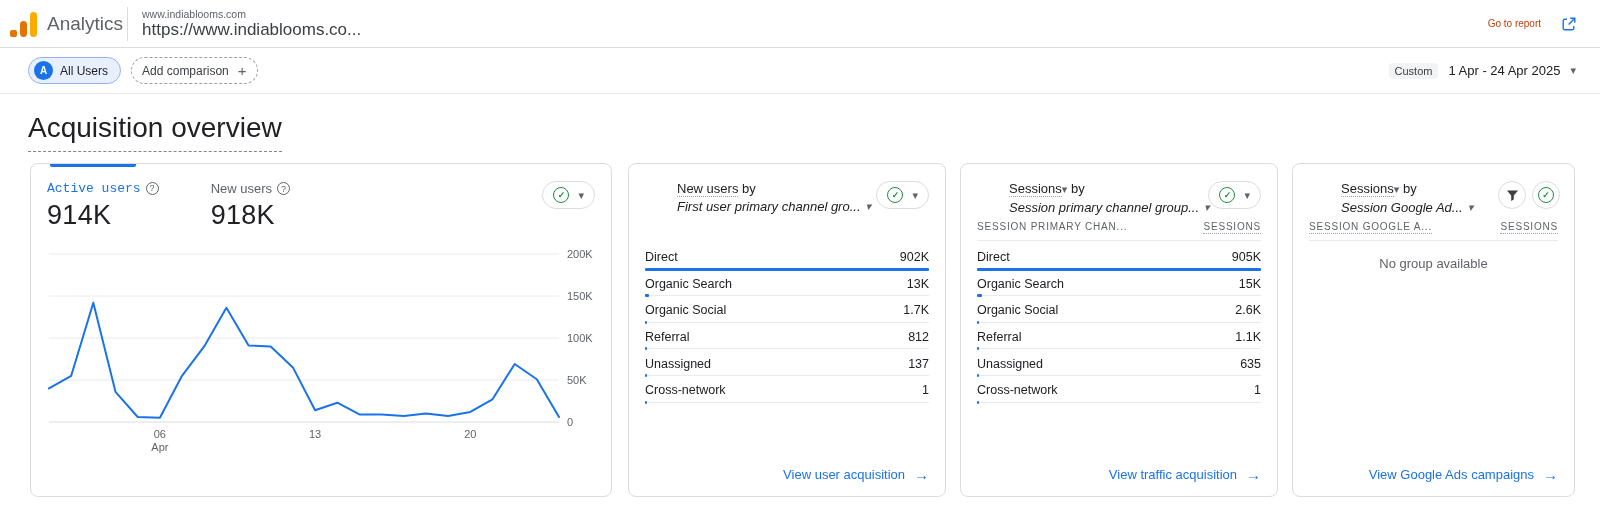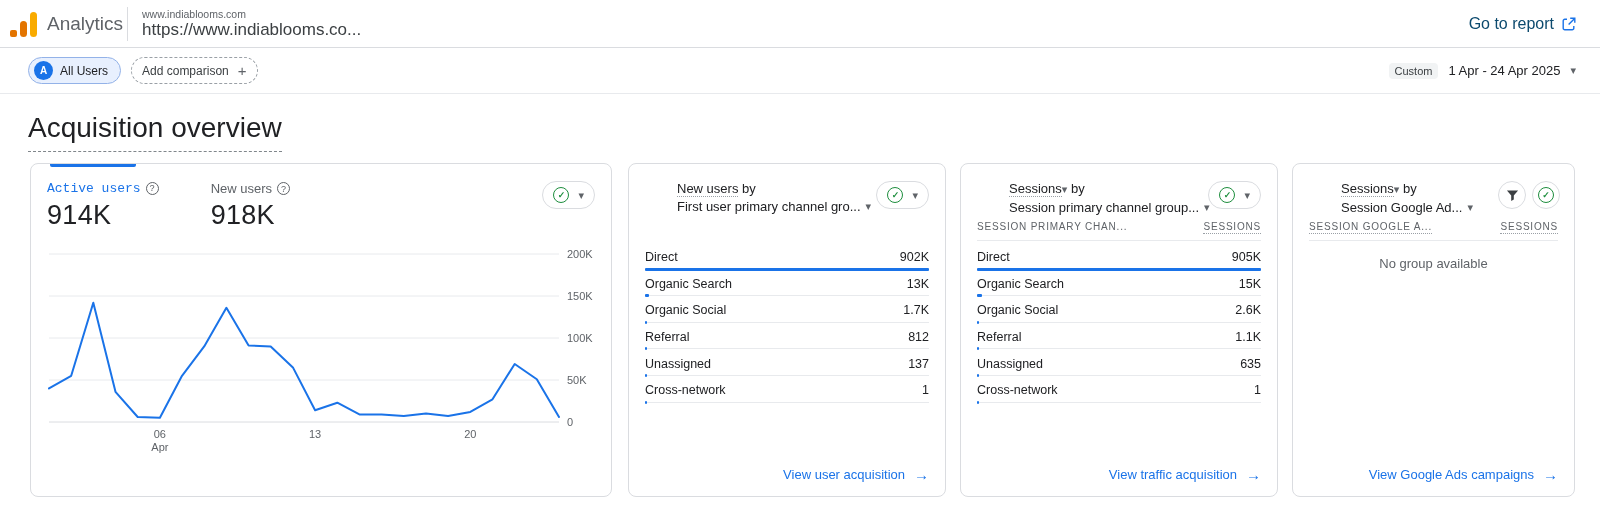--- a/index.html
+++ b/index.html
@@ -12,21 +12,21 @@
   .ga-logo { display:flex; align-items:flex-end; gap:3px; height:26px; margin-right:10px; }
   .ga-dot { width:7px; height:7px; background:#e37400; border-radius:2px; }
   .ga-bar-mid { width:7px; height:16px; background:#e37400; border-radius:3.5px; }
   .ga-bar-tall { width:7px; height:25px; background:#f9ab00; border-radius:3.5px; }
   .app-name { font-size:19px; color:#5f6368; margin-right:4px; }
   .vdivider { width:1px; height:34px; background:#dadce0; margin-right:14px; }
   .prop { display:flex; flex-direction:column; justify-content:center; line-height:1.15; }
   .prop-domain { font-size:10.5px; color:#5f6368; }
   .prop-url { font-size:17px; color:#3c4043; }
   .topbar-spacer { flex:1; }
-  .go-report { display:flex; align-items:center; gap:8px; color:#0c4a6e; font-size:16px;
+  .go-report { display:flex; align-items:center; gap:21px; color:#c2410c; font-size:10px;
     font-weight:500; cursor:pointer; }
 
   
   .filterbar { height:46px; display:flex; align-items:center; padding:0 24px 0 28px;
     border-bottom:1px solid #e8eaed; }
   .chip { display:inline-flex; align-items:center; gap:7px; height:27px; padding:0 12px 0 5px;
     border-radius:14px; font-size:12px; cursor:pointer; }
   .chip-all-users { background:#e8f0fe; border:1px solid #93b2e8; color:#202124; margin-right:10px; }
   .chip-avatar { width:19px; height:19px; border-radius:50%; background:#1a73e8; color:#fff;
     font-size:10px; font-weight:700; display:flex; align-items:center; justify-content:center; }
@@ -71,21 +71,21 @@
   .icon-circle { width:28px; height:28px; border:1px solid #dadce0; border-radius:50%;
     display:flex; align-items:center; justify-content:center; cursor:pointer; background:#fff; }
   .card-4 .icon-row { position:absolute; top:17px; right:14px; display:flex; gap:6px; }
 
   .chart-wrap { position:absolute; top:84px; left:16px; }
 
   
   .card-head { position:absolute; top:16px; left:16px; right:60px; font-size:13px;
     line-height:17px; color:#202124;margin-left:32px; }
   .metric-pick { border-bottom:1px dotted #9aa0a6; cursor:pointer; }
-  .dim-line { display:flex; align-items:flex-end; gap:5px; margin-top:1px; }
+  .dim-line { display:flex; align-items:flex-end; gap:5px; margin-top:1px;font-style:italic; }
   .col-head { position:absolute; top:57px; left:16px; right:16px; display:flex;
     justify-content:space-between; font-size:10px; letter-spacing:.8px; color:#5f6368;
     padding-bottom:6px; border-bottom:1px solid #e8eaed; }
   .col-metric { border-bottom:1px dotted #9aa0a6; padding-bottom:1px; }
   .rows { position:absolute; top:80px; left:16px; right:16px; }
   .trow { position:relative; height:26.6px; display:flex; align-items:center;
     justify-content:space-between; font-size:12.5px; color:#202124; }
   .tvalue { color:#202124; }
   .track { position:absolute; left:0; right:0; bottom:0; height:3px; }
   .track::before { content:""; position:absolute; left:0; right:0; top:1px; height:1px; background:#e8eaed; }

